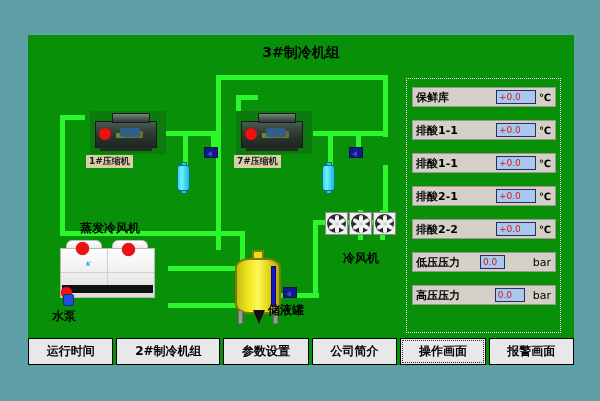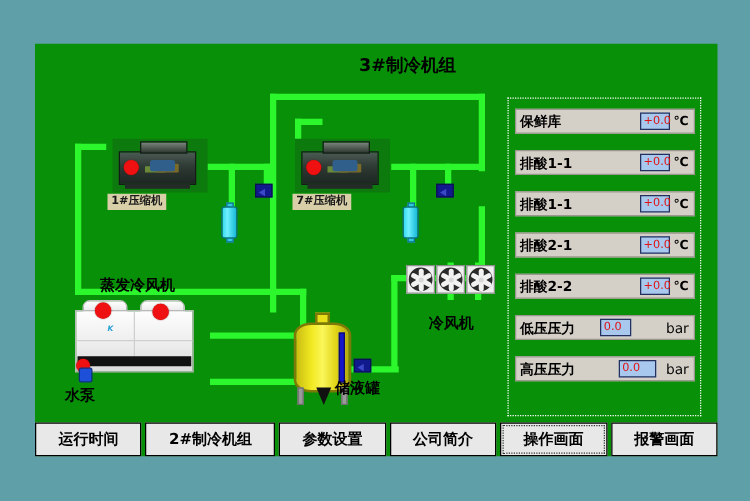--- a/index.html
+++ b/index.html
@@ -24,21 +24,20 @@
   }
   #title {
     position: absolute;
     left: 0; top: 9px;
     width: 546px;
     text-align: center;
     font-size: 14px;
     font-weight: bold;
     color: #000;
     letter-spacing: 0px;
-    padding-left: 25px;
   }
   
   .pipe {
     position: absolute;
     background: #2cf62c;
   }
   .lamp {
     position: absolute;
     border-radius: 50%;
     background: #ef1111;
@@ -287,21 +286,21 @@
     background: #a8c8ee;
     border: 1px solid #25305e;
     box-sizing: border-box;
     font-size: 9px;
     color: #e01414;
     text-align: left;
     padding-left: 2px;
     line-height: 13px;
     height: 14px;
   }
-  .row.temp .rvalue { width: 24px; margin-right: 3px; }
+  .row.temp .rvalue { width: 40px; margin-right: 3px; }
   .row.press .rvalue { width: 30px; margin-right: 8px; color: #e01414; }
   .row .runit {
     font-size: 10px;
     color: #000;
     font-weight: bold;
     flex: 0 0 auto;
     padding-right: 4px;
     white-space: nowrap;
   }
   .row.press .runit { font-size: 11px; font-weight: normal; }

